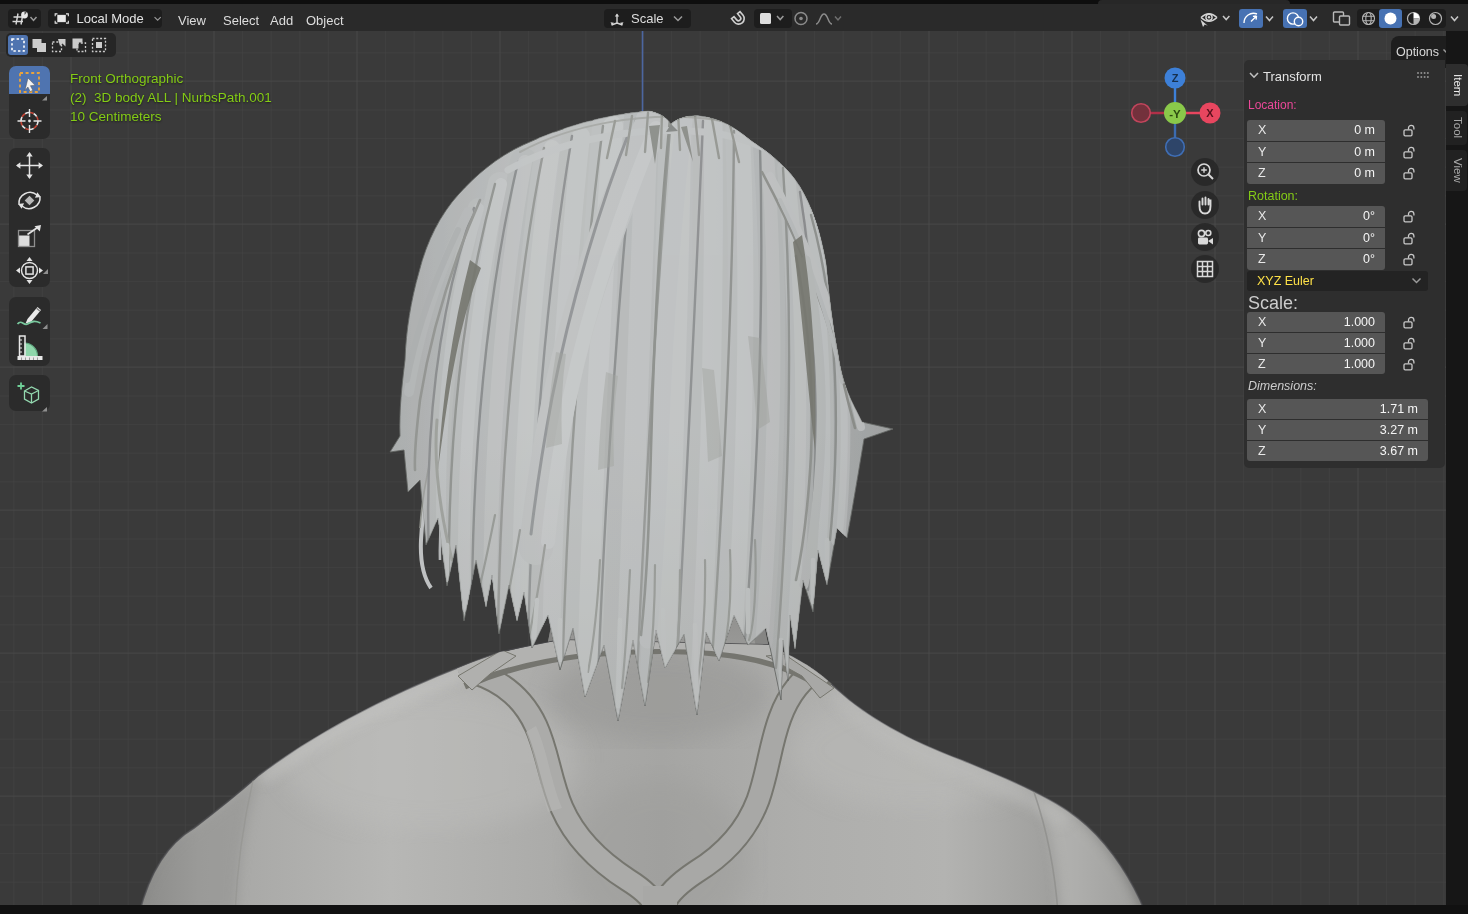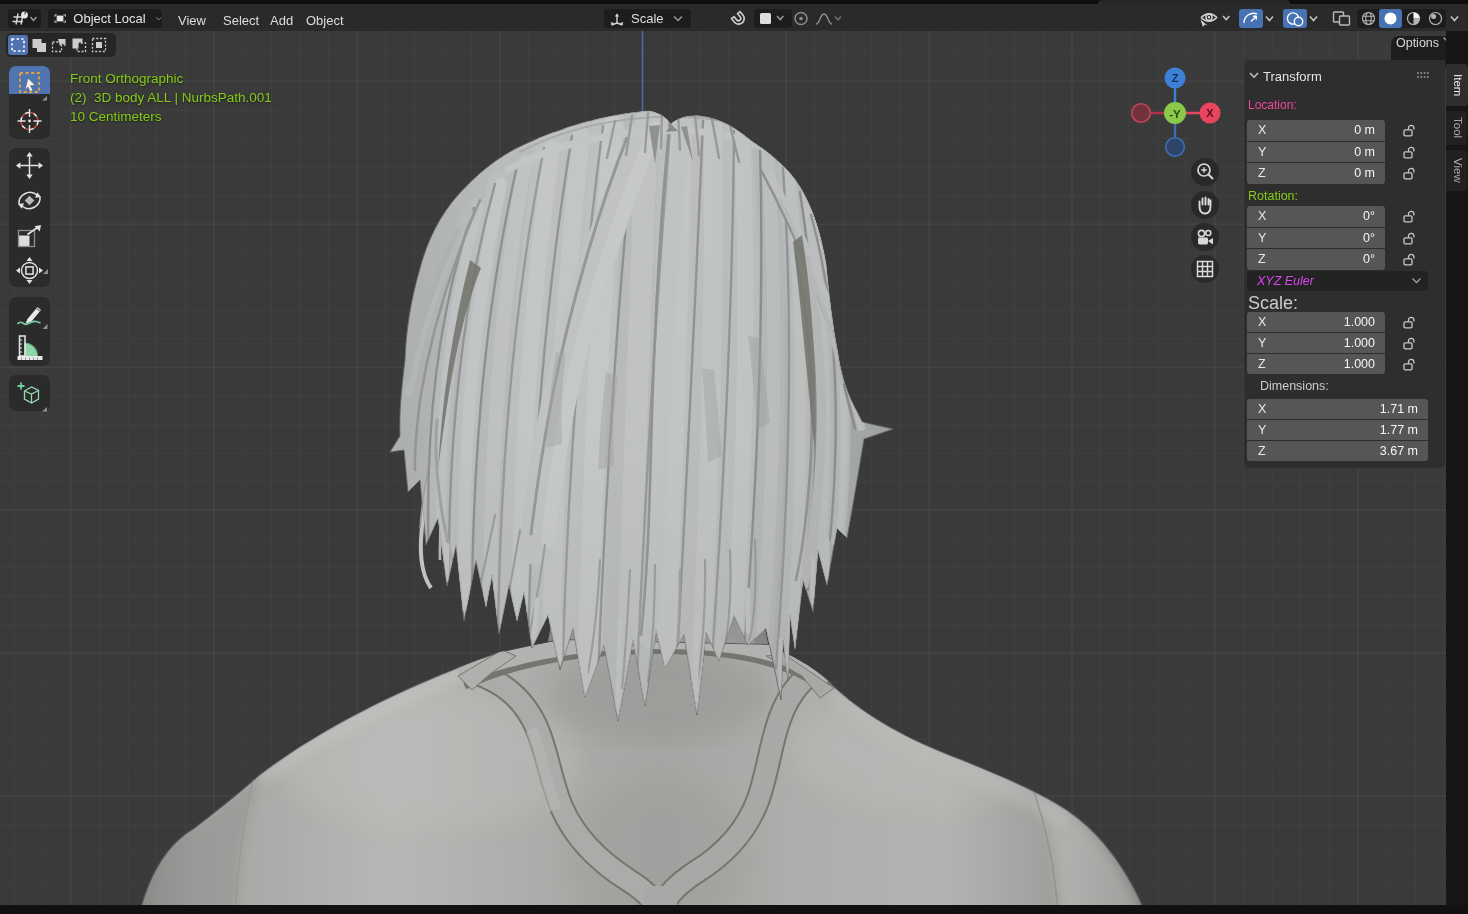--- a/index.html
+++ b/index.html
@@ -247,21 +247,21 @@
     </svg>
   </div>
 
   <div class="btn abs" style="left:48px;top:5px;width:114px;height:19px;">
     <svg width="20" height="15" viewBox="0 0 20 15" style="margin-left:6px;">
       <g stroke="#e8e8e8" stroke-width="1.4" fill="none">
         <path d="M4.5 1.5 h-3 v3 M15.5 1.5 h3 v3 M4.5 13.5 h-3 v-3 M15.5 13.5 h3 v-3"></path>
         <rect x="5" y="3.5" width="9.5" height="8" fill="#e8e8e8"></rect>
       </g>
     </svg>
-    <span class="hdrtxt" style="margin-left:7px;color:#e4e4e4;">Object Local</span>
+    <span class="hdrtxt" style="margin-left:7px;color:#e4e4e4;">Local Mode</span>
     <svg width="12" height="8" viewBox="0 0 12 8" style="margin-left:9px;">
         <path d="M2 1.5 l4 4 4-4" stroke="#9a9a9a" stroke-width="1.5" fill="none"></path>
       </svg>
   </div>
 
   <span class="hdrtxt abs" style="left:178px;top:9px;">View</span>
   <span class="hdrtxt abs" style="left:223px;top:9px;">Select</span>
   <span class="hdrtxt abs" style="left:270px;top:9px;">Add</span>
   <span class="hdrtxt abs" style="left:306px;top:9px;">Object</span>
 
@@ -526,21 +526,21 @@
 
   <g transform="translate(80,209)">
     <circle r="14" fill="#282828" opacity="0.9"></circle>
     <g stroke="#d9d9d9" stroke-width="1.5" fill="none">
       <rect x="-7.5" y="-7.5" width="15" height="15"></rect>
       <path d="M-7.5 -2.5 h15 M-7.5 2.5 h15 M-2.5 -7.5 v15 M2.5 -7.5 v15"></path>
     </g>
   </g>
 </svg>
 
-<div class="abs" style="left:1391px;top:36px;width:67px;height:32px;background:#1e1e1e;border-radius:8px;display:flex;justify-content:center;">
+<div class="abs" style="left:1391px;top:36px;width:67px;height:32px;background:#1e1e1e;border-radius:8px;display:flex;align-items:center;justify-content:center;">
   <span style="color:#d9d9d9;font-size:12.5px;">Options</span>
   <svg width="11" height="8" viewBox="0 0 11 8" style="margin-left:3px;">
       <path d="M1.5 1.5 l4 4 4-4" stroke="#9a9a9a" stroke-width="1.5" fill="none"></path>
     </svg>
 </div>
 
 <div class="abs" style="left:0;top:905px;width:1468px;height:9px;background:#111111;"></div>
 
 <div class="abs" style="left:1446px;top:31px;width:22px;height:874px;background:#161616;"></div>
 <div class="abs" style="left:1446px;top:64px;width:22px;height:42px;background:#2e2e2e;border-radius:0 4px 4px 0;
@@ -586,21 +586,21 @@
     </div>
   <div class="row" style="top:167.5px;">
       <span class="rl">Y</span>
       <span class="rv">0°</span>
     </div>
   <div class="row rbot" style="top:189px;">
       <span class="rl">Z</span>
       <span class="rv">0°</span>
     </div>
   <div class="abs" style="left:3px;top:211px;width:181px;height:20px;background:#232323;border-radius:3px;display:flex;align-items:center;">
-    <span style="color:#d946ef;font-size:12.5px;margin-left:10px;font-style:italic;">XYZ Euler</span>
+    <span style="color:#fde047;font-size:12.5px;margin-left:10px;">XYZ Euler</span>
     <svg class="abs" style="right:6px;top:6px;" width="11" height="8" viewBox="0 0 11 8">
         <path d="M1.5 1.5 l4 4 4-4" stroke="#9a9a9a" stroke-width="1.5" fill="none"></path>
       </svg>
   </div>
   <div class="row rtop" style="top:252px;height:20px;">
       <span class="rl">X</span>
       <span class="rv">1.000</span>
     </div>
   <div class="row" style="top:273px;height:20px;">
       <span class="rl">Y</span>
@@ -609,21 +609,21 @@
   <div class="row rbot" style="top:294px;height:20px;">
       <span class="rl">Z</span>
       <span class="rv">1.000</span>
     </div>
   <div class="row rtop wide" style="top:339px;height:20px;">
       <span class="rl">X</span>
       <span class="rv">1.71 m</span>
     </div>
   <div class="row wide" style="top:360px;height:20px;">
       <span class="rl">Y</span>
-      <span class="rv">1.77 m</span>
+      <span class="rv">3.27 m</span>
     </div>
   <div class="row rbot wide" style="top:381px;height:20px;">
       <span class="rl">Z</span>
       <span class="rv">3.67 m</span>
     </div>
   
   <g>
   <svg class="abs" style="left:159px;top:64px;" width="13" height="13" viewBox="0 0 13 13">
         <g fill="none" stroke="#c8c8c8" stroke-width="1.3">
           <rect x="1" y="5.8" width="8" height="6" rx="1.2"></rect>
@@ -674,14 +674,14 @@
       </svg>
   <svg class="abs" style="left:159px;top:298px;" width="13" height="13" viewBox="0 0 13 13">
         <g fill="none" stroke="#c8c8c8" stroke-width="1.3">
           <rect x="1" y="5.8" width="8" height="6" rx="1.2"></rect>
           <path d="M5.5 5.5 V4 a2.7 2.7 0 0 1 5.4 0 v1.5"></path>
         </g>
       </svg>
   </g>
   <div class="abs" style="left:4px;top:129px;color:#84cc16;font-size:12.5px;">Rotation:</div>
   <div class="abs" style="left:4px;top:233px;color:#cccccc;font-size:18px;">Scale:</div>
-  <div class="abs" style="left:16px;top:319px;color:#cccccc;font-size:12.5px;">Dimensions:</div>
+  <div class="abs" style="left:4px;top:319px;color:#cccccc;font-size:12.5px;font-style:italic;">Dimensions:</div>
 </div>
 
 </body></html>

